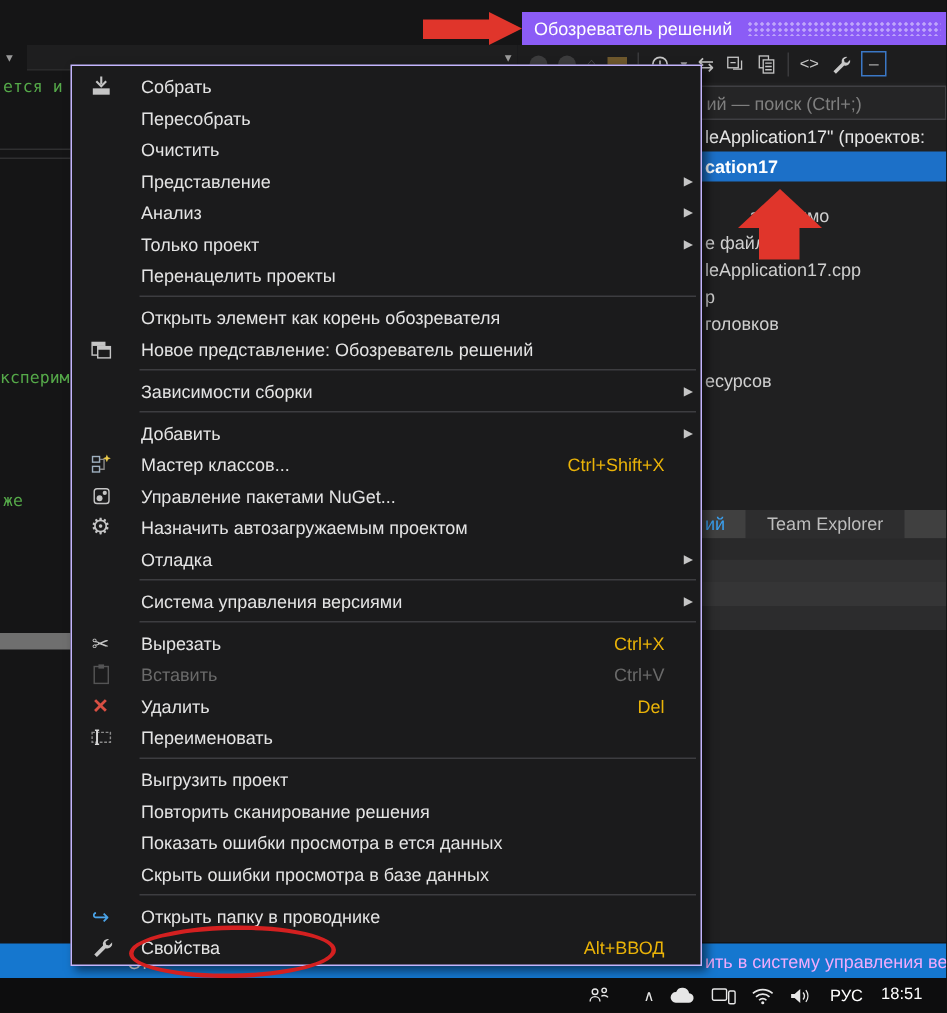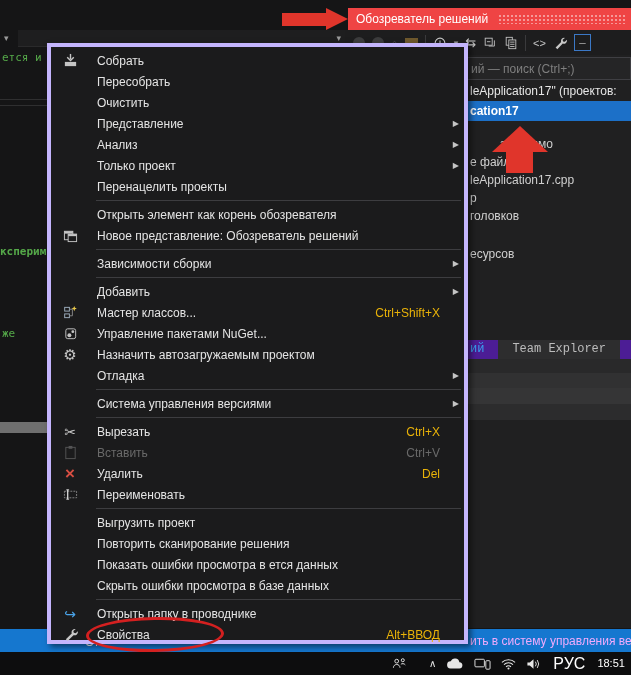--- a/index.html
+++ b/index.html
@@ -8,39 +8,39 @@
     font-size:12px;-webkit-font-smoothing:antialiased;}
   .abs{position:absolute;}
   
   #nav-strip{left:18px;top:30px;width:327px;height:16px;background:#1e1e1f;
     border-bottom:1px solid #2a2a2b;z-index:1;}
   .caret{color:#9a9a9a;font-size:9px;line-height:16px;}
   .code-frag{color:#55a949;font-family:"DejaVu Sans Mono",monospace;font-size:11px;z-index:1;white-space:nowrap;}
   .hline{height:1px;background:#2f2f30;z-index:1;}
   #left-grey-band{left:0;top:422px;width:47px;height:11px;background:#6f6f6f;z-index:1;}
   
-  #title-bar{left:348px;top:8px;width:283px;height:22px;background:#ef4444;z-index:2;
+  #title-bar{left:348px;top:8px;width:283px;height:22px;background:#8b5cf6;z-index:2;
     display:flex;align-items:center;}
   #title-bar .t{color:#fff;margin-left:8px;white-space:nowrap;}
   #title-grip{flex:1;height:10px;margin:0 4px 0 10px;
     background-image:radial-gradient(circle,rgba(255,255,255,.45) 1px,transparent 1.2px);
     background-size:4px 4px;}
   
   .red{background:#e0352b;}
   #arrow-top-body{left:282px;top:13px;width:44px;height:13px;z-index:6;}
   #arrow-top-head{left:326px;top:8px;width:0;height:0;z-index:6;
     border-top:11px solid transparent;border-bottom:11px solid transparent;border-left:22px solid #e0352b;}
   #arrow-up-head{left:492px;top:126px;width:0;height:0;z-index:6;
     border-left:28px solid transparent;border-right:28px solid transparent;border-bottom:26px solid #e0352b;}
   #arrow-up-body{left:506px;top:152px;width:27px;height:21px;z-index:6;}
   #red-ellipse{left:86px;top:617px;width:132px;height:29px;border:3px solid #d42020;
     border-radius:50%;z-index:12;transform:rotate(-1deg);}
   
   #context-menu{left:47px;top:43px;width:421px;height:601px;background:#1b1b1c;
-    border:4px solid #c4b5fd;box-sizing:border-box;z-index:10;padding-top:3px;
+    border:1px solid #c4b5fd;box-sizing:border-box;z-index:10;padding-top:3px;
     box-shadow:3px 3px 6px rgba(0,0,0,.5);}
   .mi{height:21px;display:flex;align-items:center;position:relative;color:#e4e4e4;}
   .mi .ic{width:20px;height:16px;margin:0 17px 0 9px;display:flex;align-items:center;justify-content:center;flex:none;}
   .mi .lbl{white-space:nowrap;}
   .mi .sc{margin-left:auto;margin-right:24px;color:#eab308;white-space:nowrap;}
   .mi.disabled .lbl,.mi.disabled .sc{color:#6a6a6a;}
   .mi .sub{position:absolute;right:5px;top:6px;color:#c5c5c5;font-size:8px;}
   .sep{height:1px;background:#3d3d40;margin:3px 3px 3px 45px;}
   .gl{font-size:13px;color:#c5c5c5;line-height:1;}
   
@@ -52,49 +52,49 @@
   .tb-txt{color:#c5c5c5;font-size:11px;}
   #tb-pin{width:15px;height:15px;border:1px solid #3b78c6;display:flex;align-items:center;justify-content:center;color:#c5c5c5;font-size:9px;}
   #search-box{left:458px;top:57px;width:171px;height:21px;background:#252526;border:1px solid #3f3f43;z-index:3;
     display:flex;align-items:center;color:#7f7f7f;overflow:hidden;}
   #search-box span{margin-left:12px;white-space:nowrap;text-align:center;}
   #solution-label{left:470px;top:84px;z-index:3;color:#e6e6e6;white-space:nowrap;}
   #selected-row{left:455px;top:101px;width:176px;height:20px;background:#1c70c8;z-index:3;
     display:flex;align-items:center;}
   #selected-row span{margin-left:15px;color:#fff;font-weight:bold;white-space:nowrap;}
   .tree-item{left:470px;z-index:3;color:#cfcfcf;white-space:nowrap;height:18px;line-height:18px;}
-  #tab-bar{left:455px;top:340px;width:176px;height:19px;background:#4c1d95;z-index:3;display:flex;font-family:Liberation Mono, monospace;}
+  #tab-bar{left:455px;top:340px;width:176px;height:19px;background:#404040;z-index:3;display:flex;}
   #tab-active{color:#3aa0f0;line-height:19px;margin-left:15px;}
   #tab-team{margin-left:14px;background:#2d2d2e;color:#bdbdbd;line-height:19px;padding:0 14px;white-space:nowrap;}
   .prop-band{left:456px;width:175px;z-index:3;}
   
   #status-bar{left:0;top:629px;width:631px;height:23px;background:#1577cf;z-index:3;}
   #status-left{left:85px;top:635px;z-index:4;color:#fff;}
   #status-right{left:470px;top:634px;z-index:4;color:#f0abfc;white-space:nowrap;}
   #taskbar{left:0;top:652px;width:631px;height:23px;background:#0d0d0e;z-index:13;
     display:flex;align-items:center;}
   .tk{margin-left:10px;display:flex;align-items:center;color:#e6e6e6;}
   #tk-time{color:#fff;font-size:11px;line-height:11px;text-align:right;margin-left:12px;}
-  #tk-lang{font-size:16px;color:#fff;margin-left:12px;}
+  #tk-lang{font-size:11px;color:#fff;margin-left:12px;}
   svg{display:block;}
 </style>
 </head>
 <body>
 
 <div id="screen">
 
   <div class="abs caret" style="left:4px;top:30px;z-index:1">▾</div>
   <div class="abs" id="nav-strip">
     <div class="caret" style="position:absolute;right:4px;top:0;">▾</div>
   </div>
   <div class="abs hline" style="left:0;top:99px;width:47px;"></div>
   <div class="abs hline" style="left:0;top:105px;width:47px;"></div>
   <div id="editor-frags">
       <div class="abs code-frag" style="left: 2px; top: 51px;">ется и</div>
-      <div class="abs code-frag" style="left: 0px; top: 245px; font-weight: bold;">ксперим</div>
+      <div class="abs code-frag" style="left: 0px; top: 245px;">ксперим</div>
       <div class="abs code-frag" style="left: 2px; top: 327px;">же</div>
     </div>
   <div class="abs" id="left-grey-band"></div>
 
   <div class="abs" id="title-bar">
     <span class="t">Обозреватель решений</span>
     <span id="title-grip"></span>
   </div>
 
   <div class="abs" id="se-toolbar">

